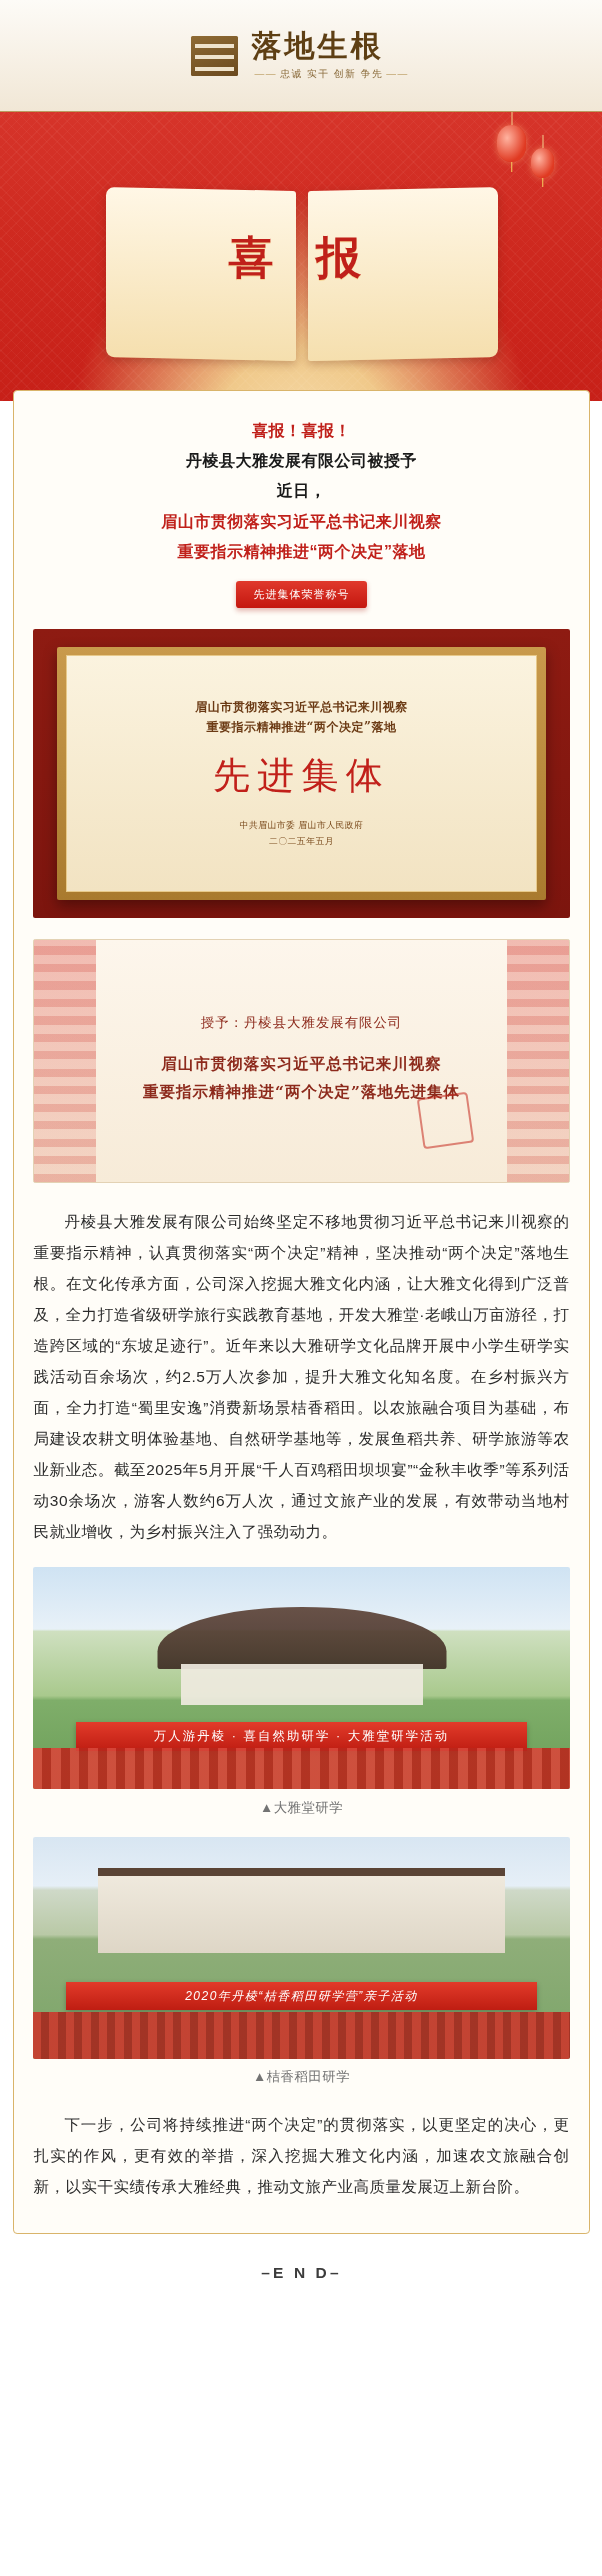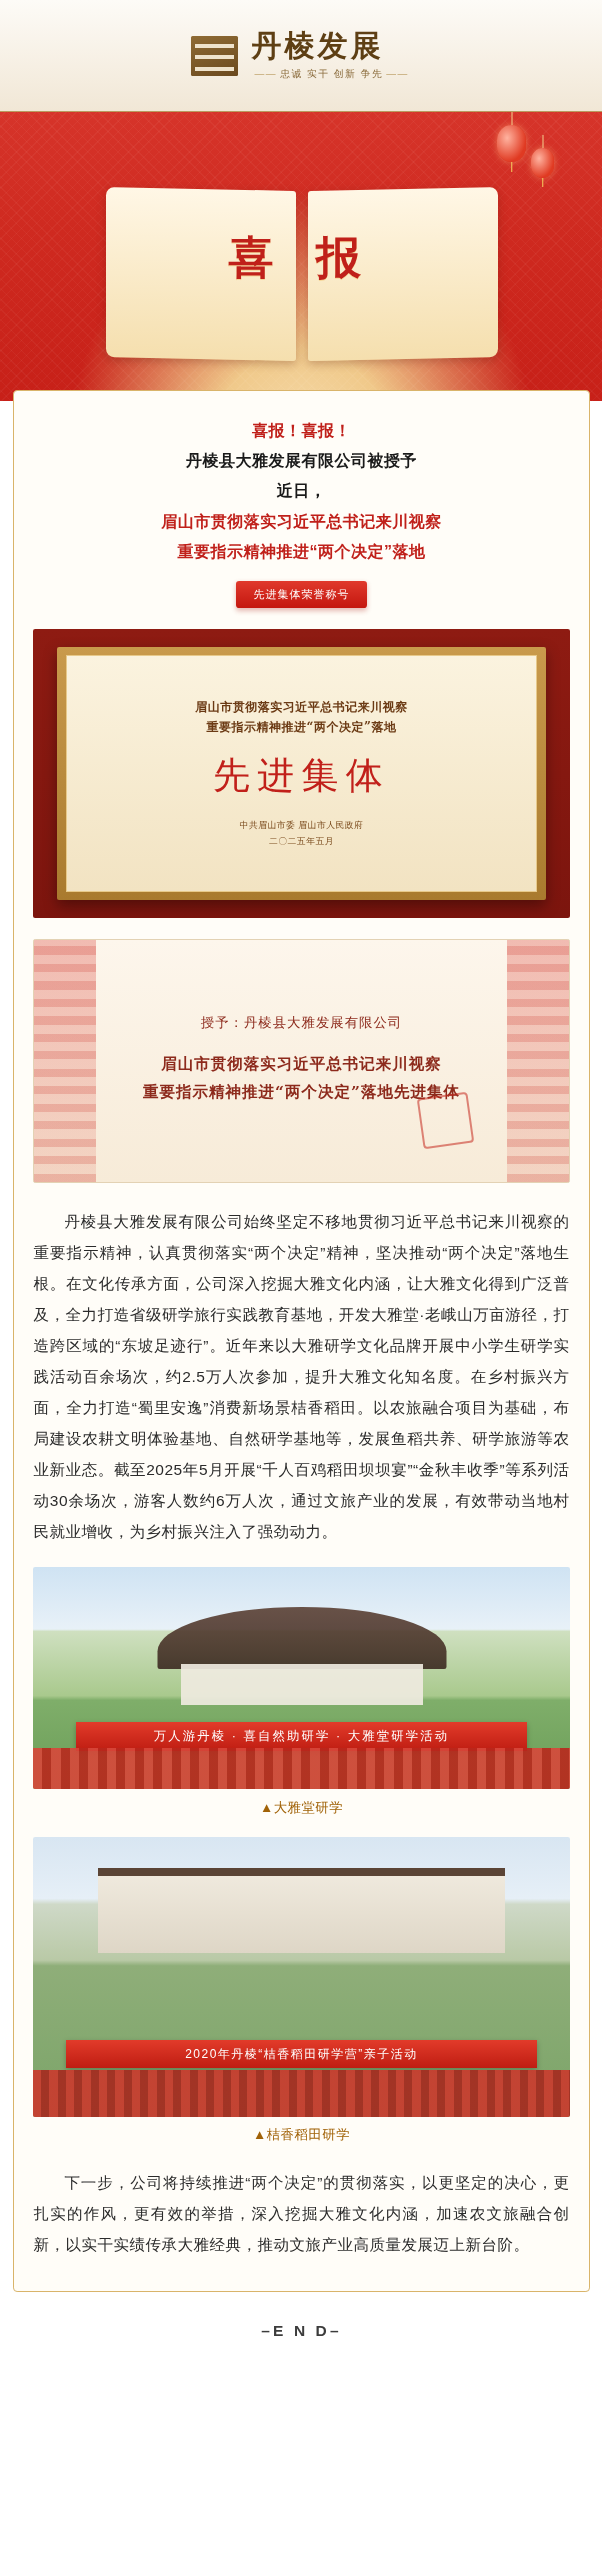--- a/index.html
+++ b/index.html
@@ -193,21 +193,21 @@
   
   .photo {
     margin: 20.6px 0 0;
     border-radius: 2.1px;
     overflow: hidden;
     position: relative;
   }
   .photo-caption {
     text-align: center;
     font-size: 13.4px;
-    color: #a16207;
+    color: #737373;
     margin-top: 9.3px;
     letter-spacing: 0.5px;
   }
 
   
   .plaque {
     height: 289px;
     background: linear-gradient(180deg, #8e1b12 0%, #7c150e 100%);
     display: flex;
     align-items: center;
@@ -353,24 +353,25 @@
   .study1 .crowd {
     position: absolute;
     left: 0; right: 0; bottom: 0;
     height: 41px;
     background: repeating-linear-gradient(90deg, #d8473a 0 9.3px, #b9271c 9.3px 18.5px);
     opacity: .9;
   }
 
   
   .study2 {
-    height: 280px;
+    height: 222px;
     background:
       linear-gradient(180deg, #d8e6f2 0%, #e6eff7 22%, #cfd9c8 24%, #b9c9a6 44%, #8fae79 46%, #7ba468 100%);
     position: relative;
+    font-style: italic;
   }
   .study2 .bldg {
     position: absolute;
     left: 12%;
     right: 12%;
     top: 31px;
     height: 77px;
     background: linear-gradient(180deg, #efe9dd 0%, #ded6c6 100%);
     border-top: 8.2px solid #5a4436;
   }
@@ -428,21 +429,21 @@
 <body>
 
 <div class="page">
 
   <div class="masthead">
     <div class="masthead-inner">
       <div class="brand-mark">
         <div class="brand-bar3"></div>
       </div>
       <div class="brand-text">
-        <div class="brand-title">丹棱发展</div>
+        <div class="brand-title">落地生根</div>
         <div class="brand-sub">
           <span class="dash">——</span><span>忠诚  实干  创新  争先</span><span class="dash">——</span>
         </div>
       </div>
     </div>
   </div>
 
   <div class="hero">
     <div class="hero-pattern"></div>
     <div class="lantern l1"></div>

